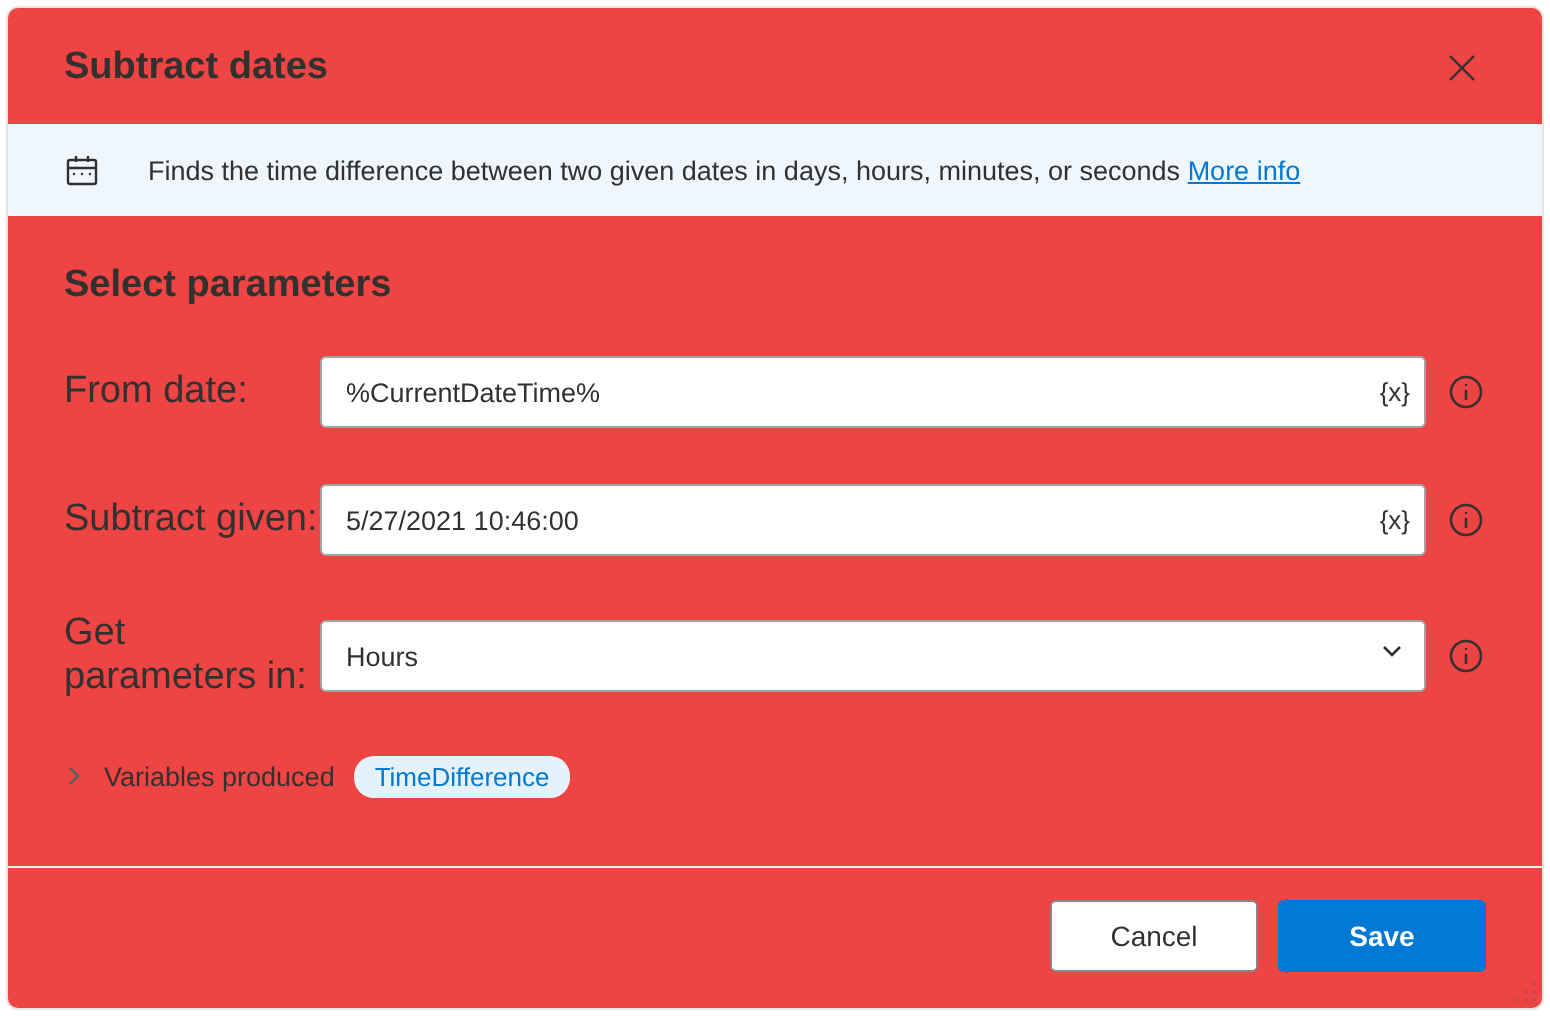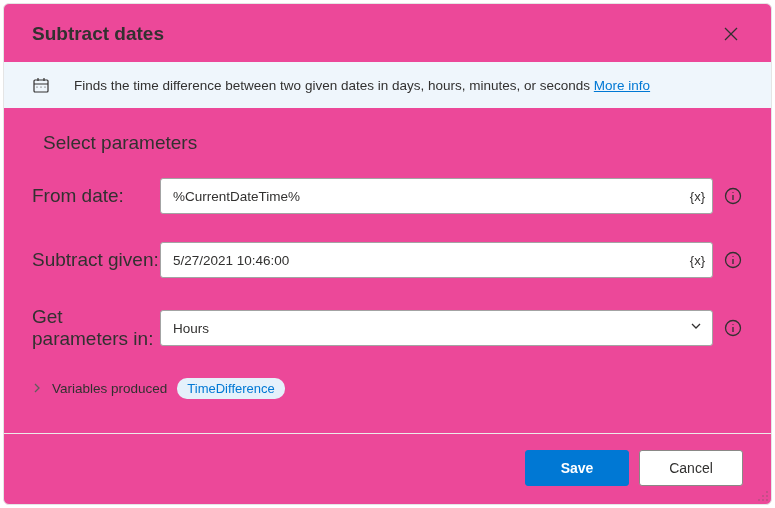--- a/index.html
+++ b/index.html
@@ -9,21 +9,21 @@
     width: 775px;
     height: 508px;
     position: relative;
   }
   .dialog {
     width: 769px;
     height: 502px;
     margin: 3px;
     border: 1px solid #e5e5e5;
     border-radius: 6px;
-    background: #ec4899;
+    background: #ef4444;
     display: flex;
     flex-direction: column;
     position: relative;
     overflow: hidden;
   }
   .header {
     display: flex;
     justify-content: space-between;
     align-items: center;
     padding: 18px 28px 16px 28px;
@@ -54,24 +54,23 @@
   .info-bar a {
     color: #0078d4;
     text-decoration: underline;
   }
   .body {
     padding: 24px 28px 10px 28px;
     flex: 1;
   }
   .section-title {
     font-size: 19px;
-    font-weight: 400;
+    font-weight: 700;
     color: #323130;
     margin-bottom: 24px;
-    margin-left: 11px;
   }
   .field-row {
     display: flex;
     align-items: center;
     margin-bottom: 28px;
   }
   .field-label {
     width: 128px;
     font-size: 19px;
     color: #323130;
@@ -272,22 +271,22 @@
           </svg>
       </span>
       <span>Variables produced</span>
       <span class="badge">TimeDifference</span>
     </div>
   </div>
 
   <div class="divider"></div>
 
   <div class="footer">
+    <button class="btn">Cancel</button>
     <button class="btn btn-primary">Save</button>
-    <button class="btn">Cancel</button>
   </div>
 
   <svg class="resize-grip" viewBox="0 0 12 12">
     <circle cx="10" cy="2" r="0.9" fill="#605e5c"></circle>
     <circle cx="10" cy="6" r="0.9" fill="#605e5c"></circle>
     <circle cx="6" cy="6" r="0.9" fill="#605e5c"></circle>
     <circle cx="10" cy="10" r="0.9" fill="#605e5c"></circle>
     <circle cx="6" cy="10" r="0.9" fill="#605e5c"></circle>
     <circle cx="2" cy="10" r="0.9" fill="#605e5c"></circle>
   </svg>

